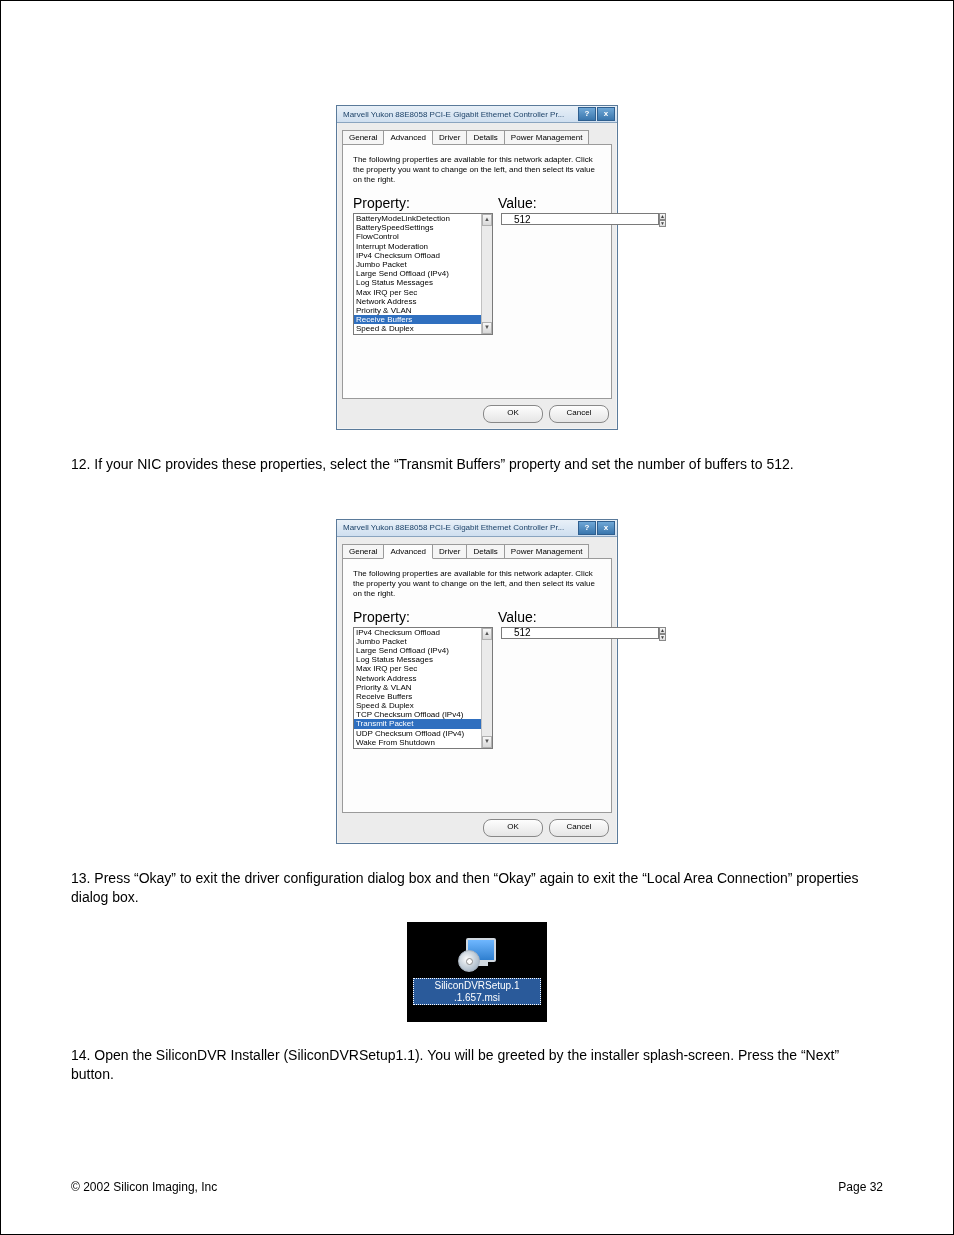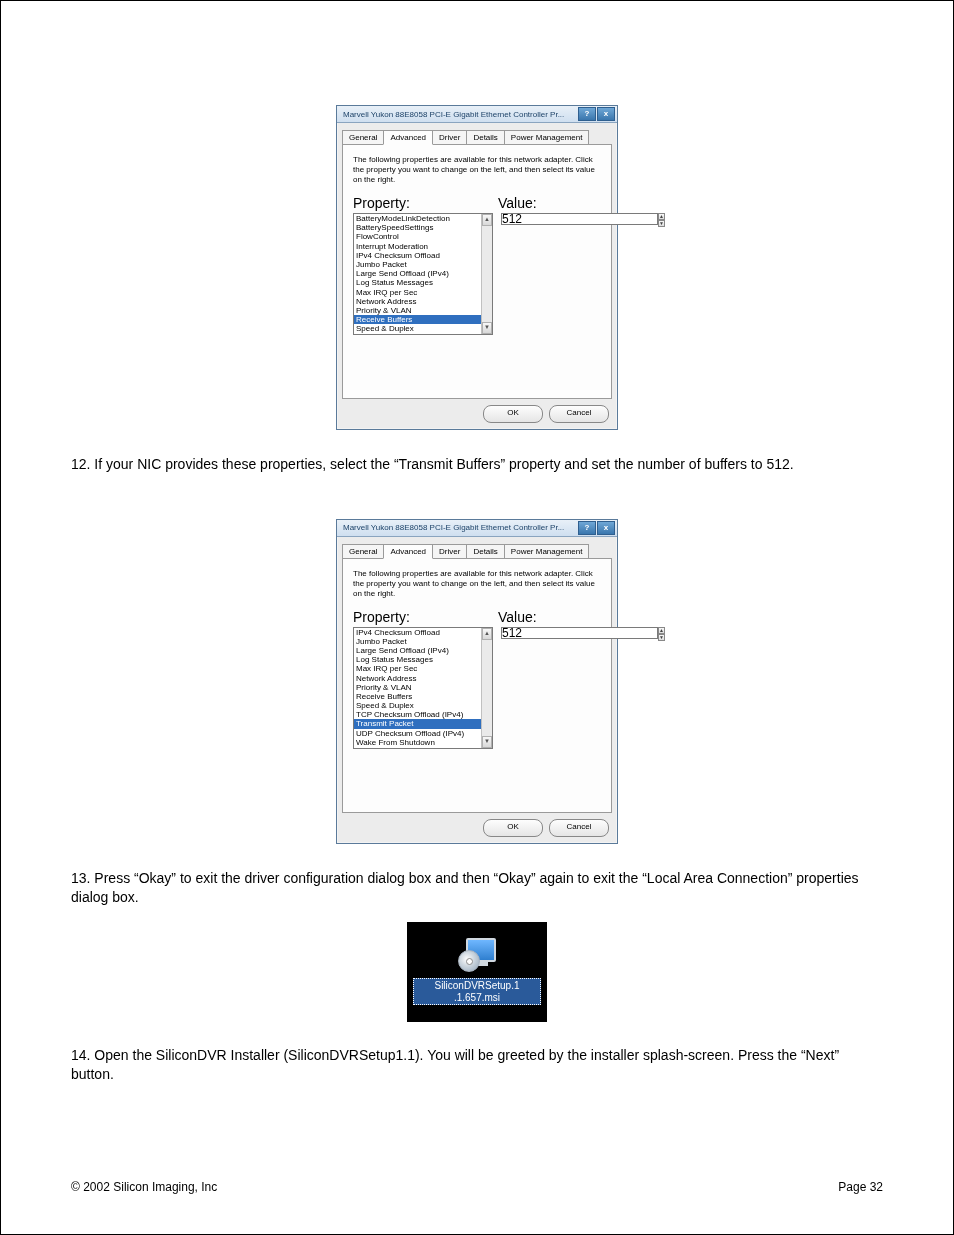--- a/index.html
+++ b/index.html
@@ -127,23 +127,23 @@
     text-align: center;
     color: #555;
   }
   .value-col { flex: 1; }
   .spinner {
     display: flex;
     width: 100px;
   }
   .spinner input {
     flex: 1;
-    font-size: 12px;
+    font-size: 10px;
     height: 12px;
-    padding: 0 0;
+    padding: 0 12px;
     border: 1px solid #7a7a7a;
     box-sizing: border-box;
   }
   .spinner .spins {
     width: 10px;
     display: flex;
     flex-direction: column;
   }
   .spinner .spins .sb {
     flex: 1;

